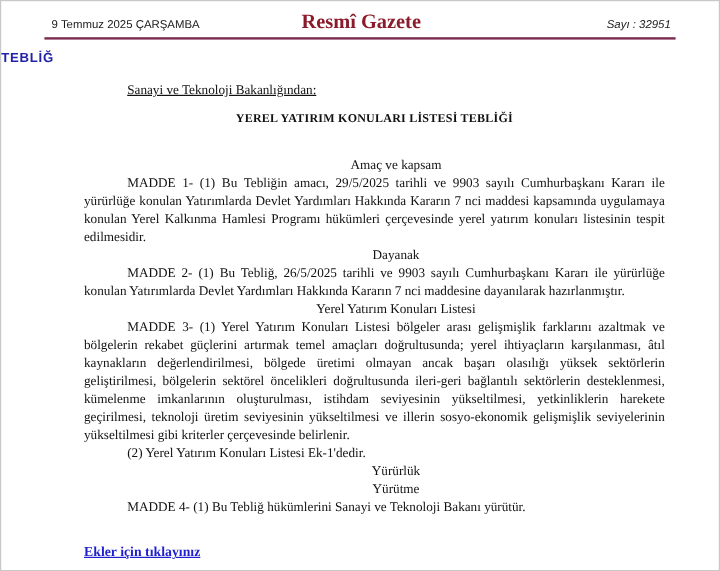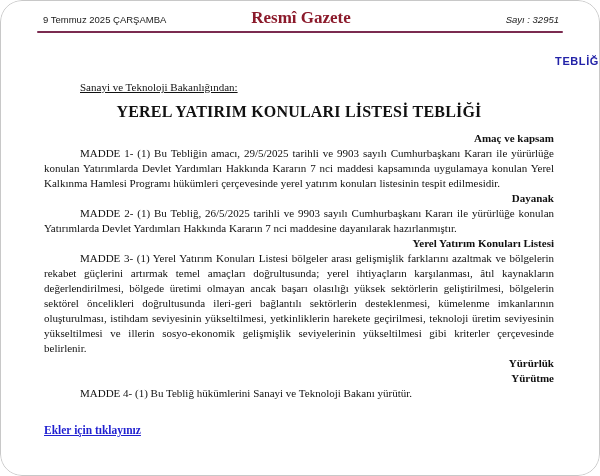--- a/index.html
+++ b/index.html
@@ -1,15 +1,15 @@
 <!DOCTYPE html>
 <html lang="tr"><head>
 <meta charset="utf-8">
 <style>
-  * { margin: 0; padding: 0; box-sizing: border-box; border-radius: 22px; }
+  * { margin: 0; padding: 0; box-sizing: border-box; }
   html, body { background: #ffffff; }
   body {
     width: 600px; height: 476px;
     font-family: "Liberation Serif", "DejaVu Serif", serif;
     color: #111111;
     overflow: hidden;
   }
   .page {
     width: 600px; height: 476px;
     background: #ffffff;
@@ -30,41 +30,41 @@
     font-family: "Liberation Serif", "DejaVu Serif", serif;
     font-size: 17px; font-weight: bold; color: #8b1a2b;
     text-align: center; white-space: nowrap;
   }
   .head-rule {
     margin: 3px 36px 0 36px;
     border-top: 2px solid #7b2b50;
   }
   
   .section-label {
-    text-align: right;
+    text-align: left;
     font-family: "Liberation Sans", "DejaVu Sans", sans-serif;
     font-size: 11px; font-weight: bold; color: #2323a8;
     letter-spacing: 0.6px;
-    margin-top: 22px;
+    margin-top: 10px;
   }
   
   .doc {
-    padding: 13px 45px 0 43px;
+    padding: 13px 45px 0 69px;
     font-size: 11px; line-height: 15px;
     text-align: justify;
   }
   .issuer-line { text-indent: 36px; text-align: left; }
   .issuer-line .issuer-text { text-decoration: underline; }
   .doc-title {
     text-align: center; font-weight: bold;
-    font-size: 16px; letter-spacing: 0.2px;
-    margin-top: 9px; margin-bottom: 12px;
+    font-size: 10px; letter-spacing: 0.2px;
+    margin-top: 9px; margin-bottom: 24px;
   }
   .doc p { text-indent: 36px; }
-  .doc p.heading { font-weight: bold; text-align: right; }
+  .doc p.heading { font-weight: normal; text-align: center; }
   .doc .article-label { font-weight: normal; }
   .attach-link {
     display: inline-block;
     margin: 22px 0 0 0;
     font-size: 11.5px; font-weight: bold;
     color: #1f1fd0; text-decoration: underline;
     cursor: pointer;
   }
 </style>
 </head>
@@ -93,20 +93,21 @@
     <p><span class="article-label">MADDE 1-</span> <span>(1) Bu Tebliğin amacı, 29/5/2025 tarihli ve 9903 sayılı Cumhurbaşkanı Kararı ile yürürlüğe konulan Yatırımlarda Devlet Yardımları Hakkında Kararın 7 nci maddesi kapsamında uygulamaya konulan Yerel Kalkınma Hamlesi Programı hükümleri çerçevesinde yerel yatırım konuları listesinin tespit edilmesidir.</span></p>
 
     <p class="heading">Dayanak</p>
 
     <p><span class="article-label">MADDE 2-</span> <span>(1) Bu Tebliğ, 26/5/2025 tarihli ve 9903 sayılı Cumhurbaşkanı Kararı ile yürürlüğe konulan Yatırımlarda Devlet Yardımları Hakkında Kararın 7 nci maddesine dayanılarak hazırlanmıştır.</span></p>
 
     <p class="heading">Yerel Yatırım Konuları Listesi</p>
 
     <p><span class="article-label">MADDE 3-</span> <span>(1) Yerel Yatırım Konuları Listesi bölgeler arası gelişmişlik farklarını azaltmak ve bölgelerin rekabet güçlerini artırmak temel amaçları doğrultusunda; yerel ihtiyaçların karşılanması, âtıl kaynakların değerlendirilmesi, bölgede üretimi olmayan ancak başarı olasılığı yüksek sektörlerin geliştirilmesi, bölgelerin sektörel öncelikleri doğrultusunda ileri-geri bağlantılı sektörlerin desteklenmesi, kümelenme imkanlarının oluşturulması, istihdam seviyesinin yükseltilmesi, yetkinliklerin harekete geçirilmesi, teknoloji üretim seviyesinin yükseltilmesi ve illerin sosyo-ekonomik gelişmişlik seviyelerinin yükseltilmesi gibi kriterler çerçevesinde belirlenir.</span></p>
 
+    <p>(2) Yerel Yatırım Konuları Listesi Ek-1'dedir.</p>
 
     <p class="heading">Yürürlük</p>
 
 
     <p class="heading">Yürütme</p>
 
     <p><span class="article-label">MADDE 4-</span> <span>(1) Bu Tebliğ hükümlerini Sanayi ve Teknoloji Bakanı yürütür.</span></p>
 
     <a class="attach-link" href="#">Ekler için tıklayınız</a>
 

